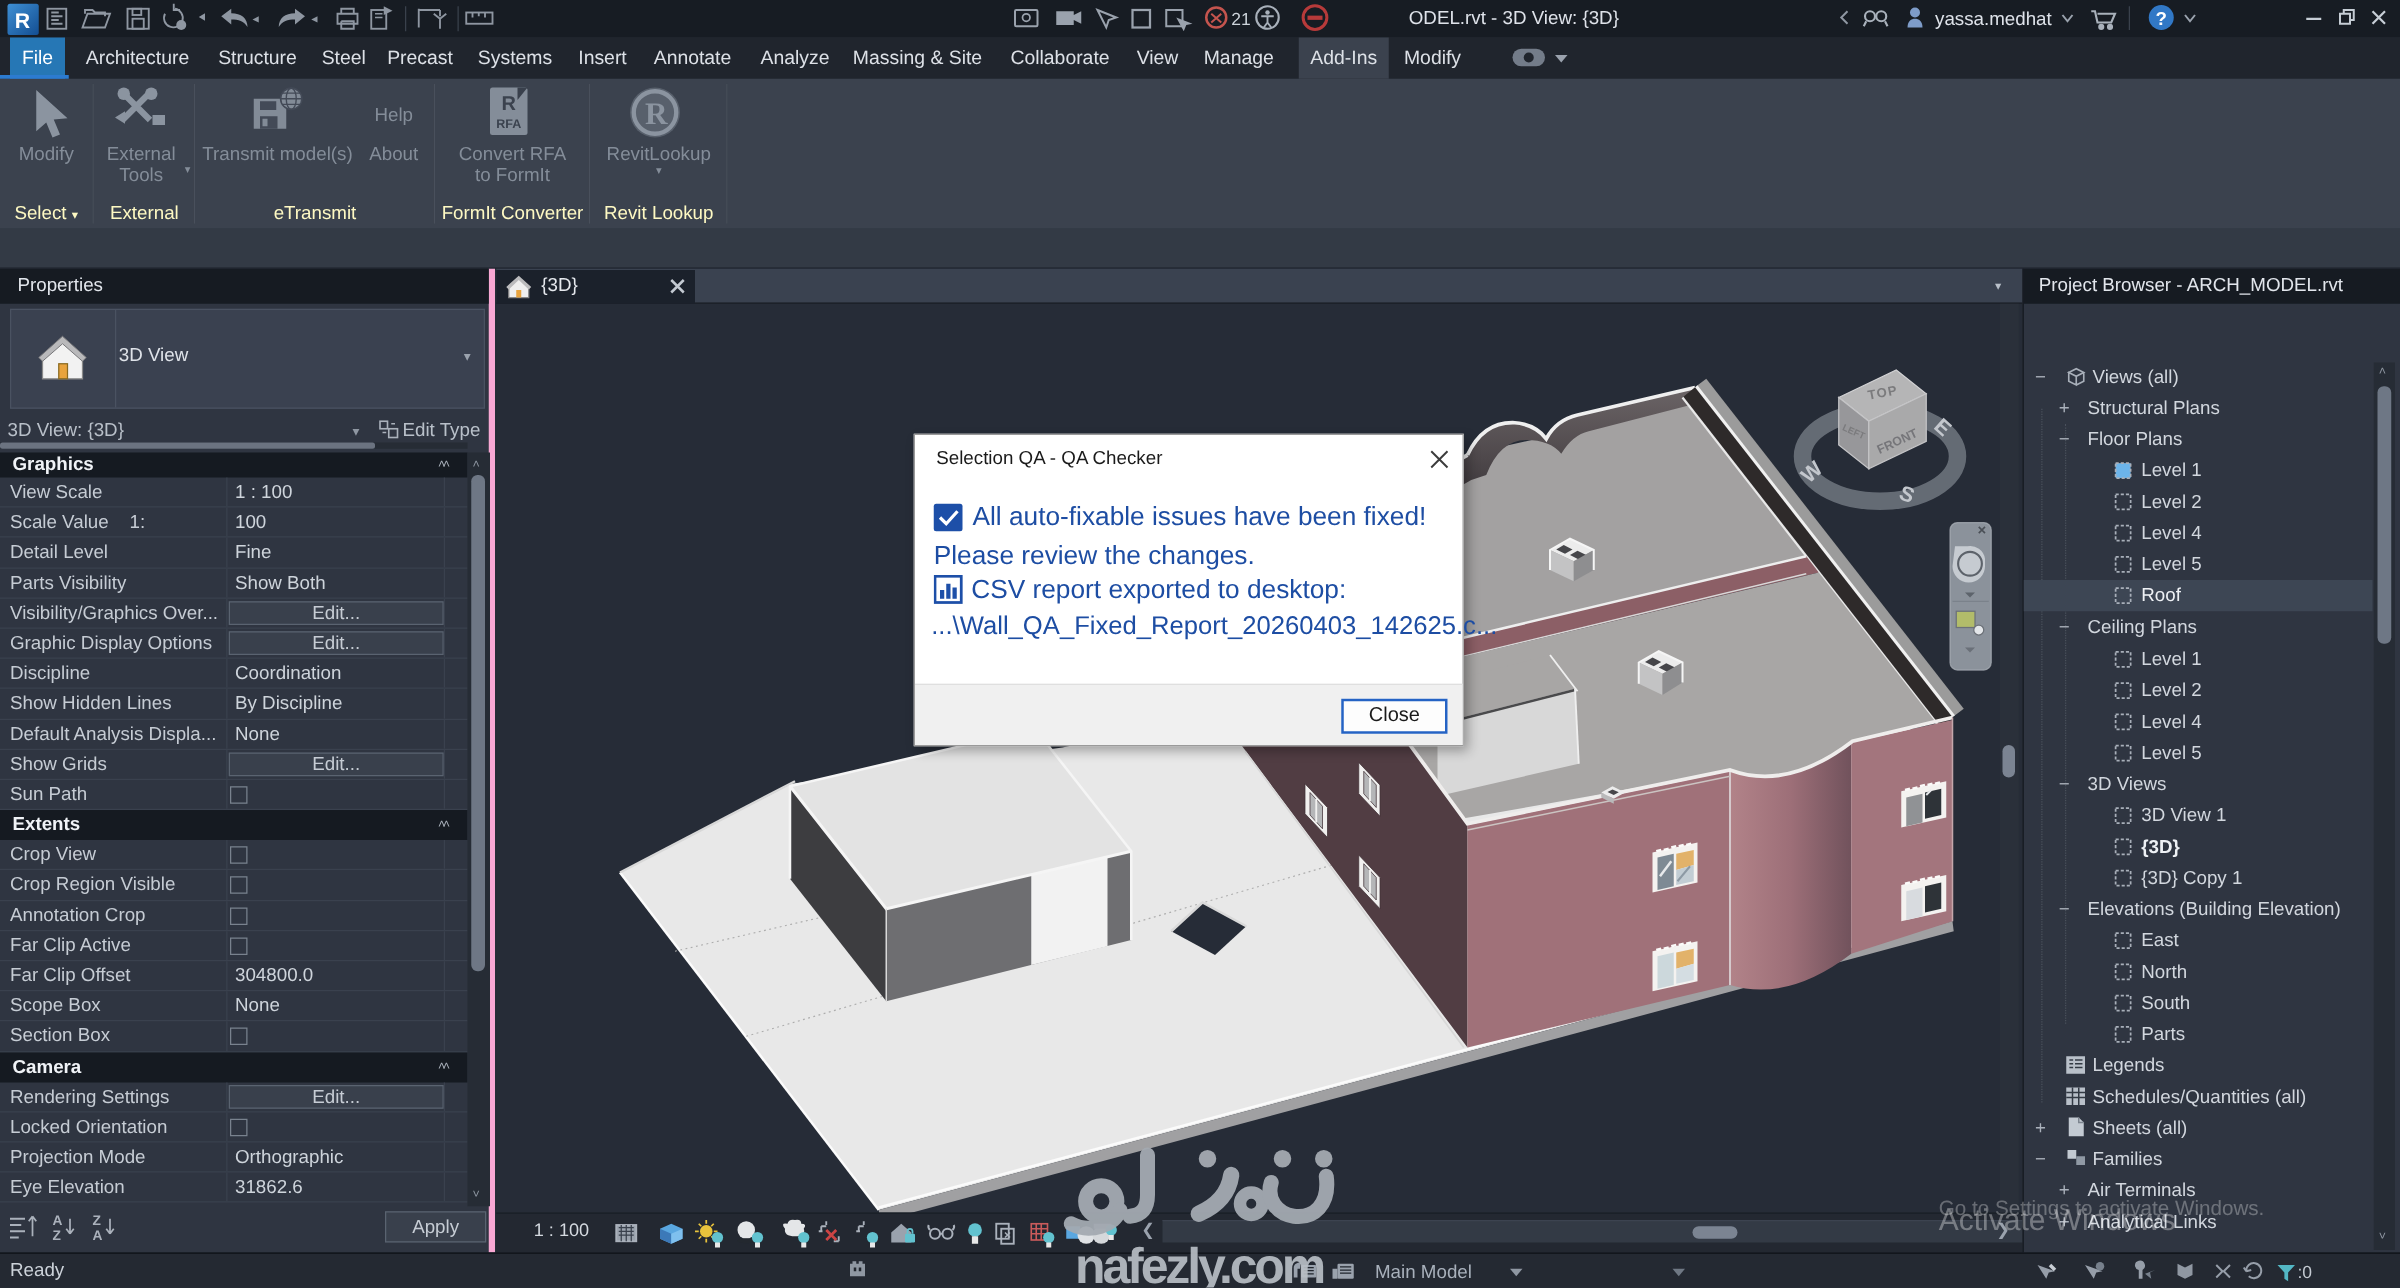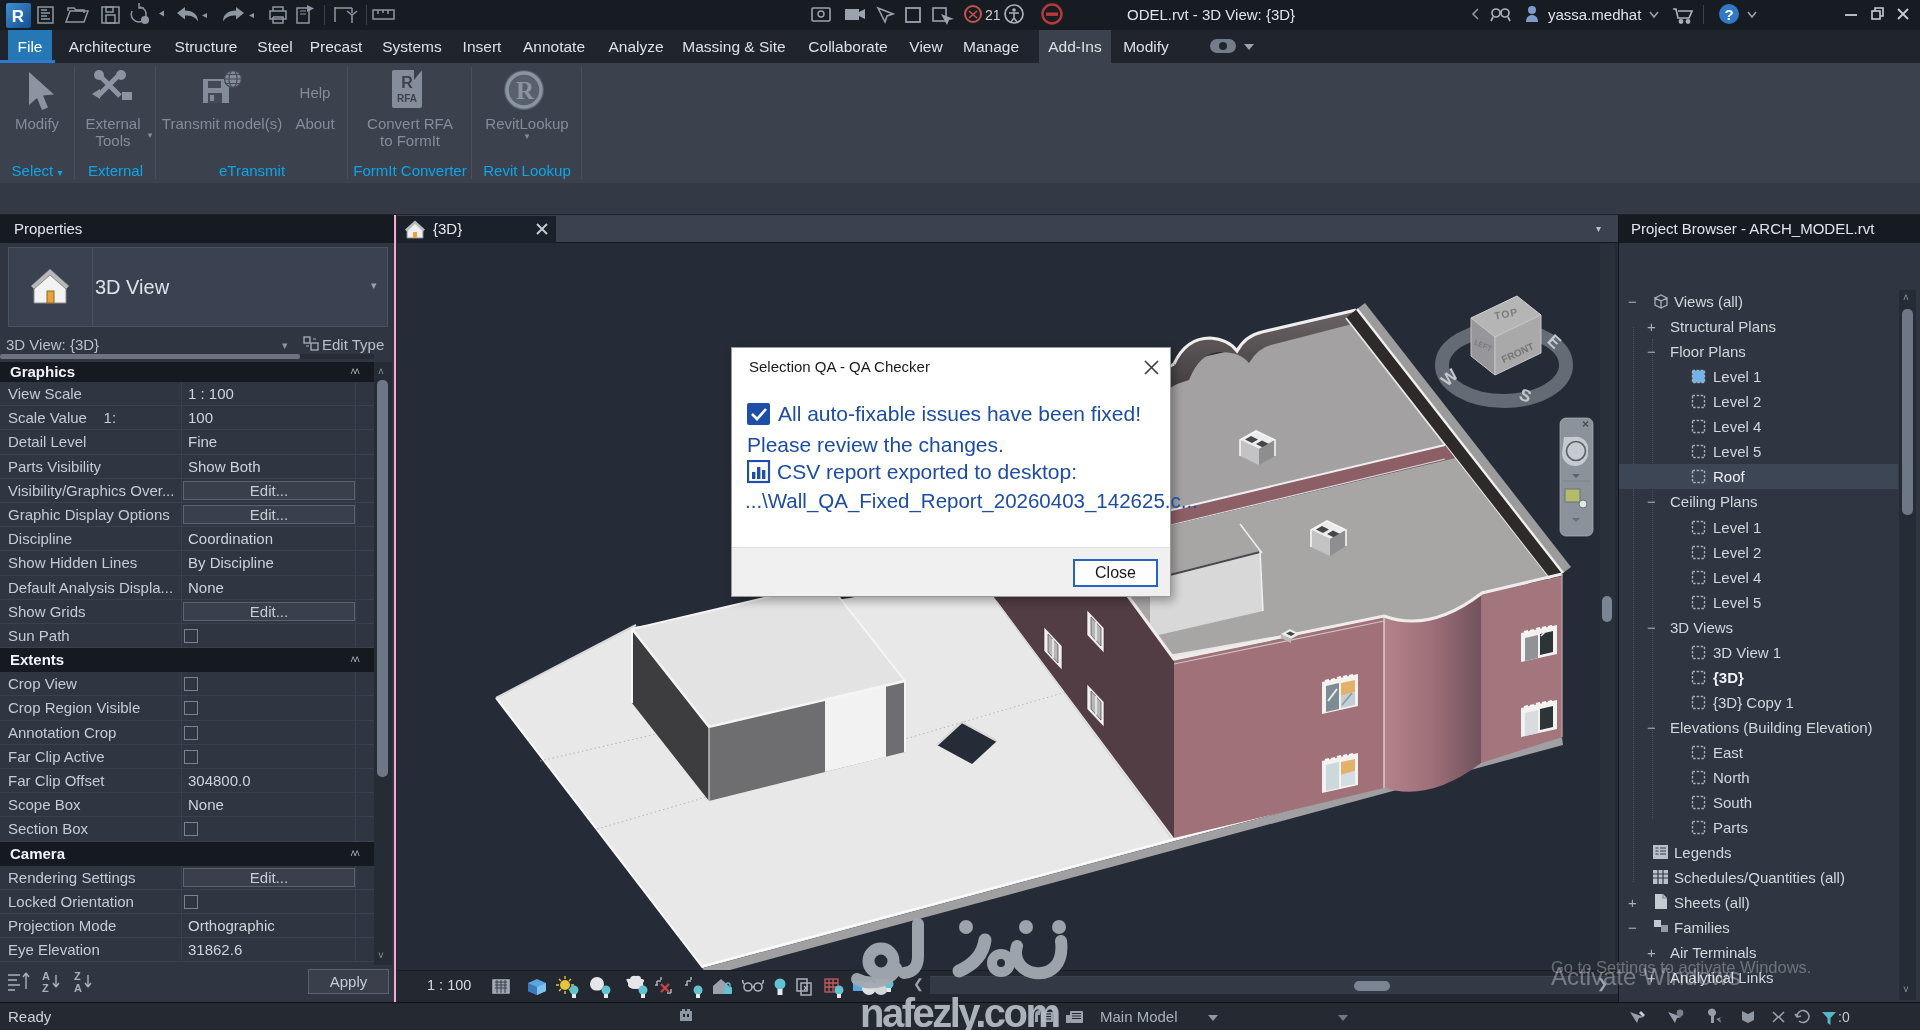--- a/index.html
+++ b/index.html
@@ -10,31 +10,31 @@
   
   #titlebar { left:0; top:0; width:1920px; height:30px; background:#171c23; }
   
   #tabrow { left:0; top:30px; width:1920px; height:33px; background:#20252d; }
   .rtab { position:absolute; top:0; height:33px; line-height:33px; color:#dde1e7;
           font-size:15.5px; text-align:center; }
   
   #ribbon { left:0; top:63px; width:1920px; height:120px; background:#3b424e; }
   .psep { position:absolute; top:4px; width:1px; height:112px; background:#30363f;
           border-right:1px solid #49505c; }
-  .plabel { position:absolute; top:95px; height:25px; line-height:25px; color:#0ea5e9;
+  .plabel { position:absolute; top:95px; height:25px; line-height:25px; color:#fef9c3;
           font-size:15px; text-align:center; }
   .rdis { position:absolute; color:#848d99; font-size:15px; text-align:center; }
   
   #optbar { left:0; top:183px; width:1920px; height:32px; background:#333a45;
             border-bottom:1px solid #1c212a; }
   
   .ptitle { position:absolute; left:0; width:100%; height:28px; background:#161b22;
             color:#e2e6ec; font-size:15px; line-height:28px; }
   #props { left:0; top:215px; width:396px; height:787px; background:#2f3541;
-           border-right:2px solid #f9a8d4; }
+           border-right:5px solid #f9a8d4; }
   #browser { left:1618px; top:215px; width:302px; height:787px; background:#2f3541;
            border-left:1px solid #12161d; }
   
   .sechead { position:absolute; left:0; width:374px; background:#151a21; color:#f0f3f7;
              font-weight:bold; font-size:15px; }
   .prow { position:absolute; left:0; width:374px; border-bottom:1px solid #3a414e; }
   .plab { position:absolute; left:8px; top:0; color:#c6ccd4; font-size:15px; }
   .pval { position:absolute; left:188px; top:0; color:#ced4db; font-size:15px; }
   .pbtn { position:absolute; left:183px; width:172px; background:#39404c;
           border:1px solid #5a6370; color:#c6ccd4; font-size:15px; text-align:center; }
@@ -241,21 +241,21 @@
   <div class="abs" id="props">
     <div class="ptitle" style="top:0;text-indent:14px;">Properties</div>
 
     <div class="abs" style="left:8px;top:32px;width:380px;height:80px;background:#3a4150;border:1px solid #4a5261;">
       <div class="abs" style="left:0;top:0;width:84px;height:78px;border-right:1px solid #4a5261;"></div>
       <svg width="44" height="44" style="position:absolute;left:19px;top:17px">
         <path d="M6 20 L22 6 L38 20 L38 38 L6 38 Z" fill="#f2f2f2" stroke="#8a8a8a"></path>
         <path d="M3 21 L22 4 L41 21 L38 24 L22 10 L6 24 Z" fill="#b9b9bb" stroke="#77777a" stroke-width=".8"></path>
         <rect x="19" y="26" width="7" height="12" fill="#e8a33d" stroke="#8a6a20"></rect>
       </svg>
-      <div class="abs" style="left:86px;top:28px;color:#dfe3e9;font-size:20px;">3D View</div>
+      <div class="abs" style="left:86px;top:28px;color:#dfe3e9;font-size:15px;">3D View</div>
       <div class="abs" style="left:362px;top:31px;color:#9aa2ad;font-size:11px;">▾</div>
     </div>
     <div class="abs" style="left:6px;top:121px;color:#b9c0c9;font-size:15px;">3D View: {3D}</div>
     <div class="abs" style="left:282px;top:124px;color:#8f97a2;font-size:11px;">▾</div>
     <svg width="17" height="16" style="position:absolute;left:303px;top:121px">
       <rect x="1" y="1" width="6" height="6" fill="none" stroke="#aab1bb" stroke-width="1.3"></rect>
       <rect x="8" y="7" width="7" height="7" fill="none" stroke="#aab1bb" stroke-width="1.3"></rect>
       <path d="M3 10 h3 M10 3 h3" stroke="#aab1bb" stroke-width="1.1"></path>
     </svg>
     <div class="abs" style="left:322px;top:121px;color:#b9c0c9;font-size:15px;">Edit Type</div>

